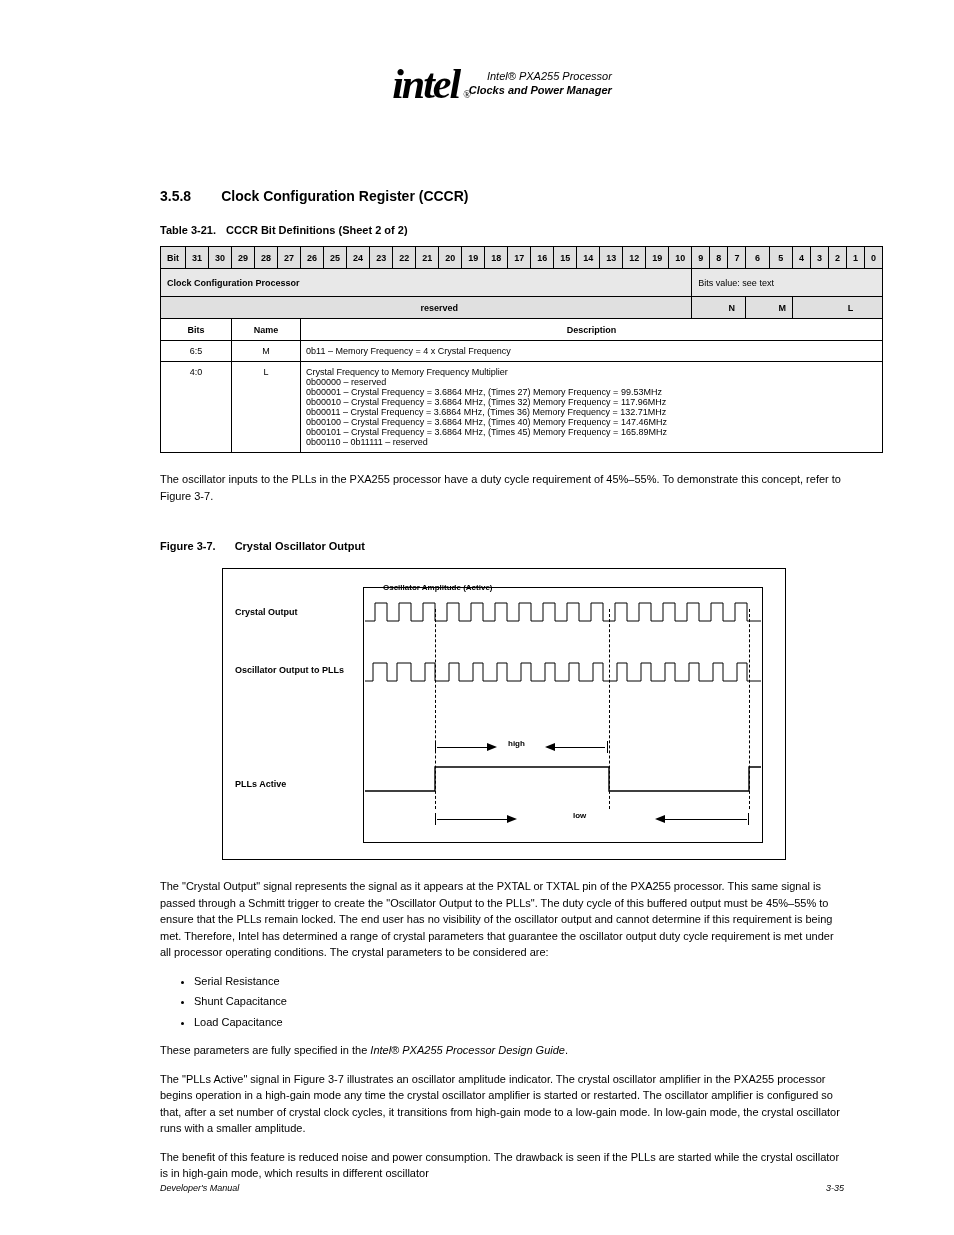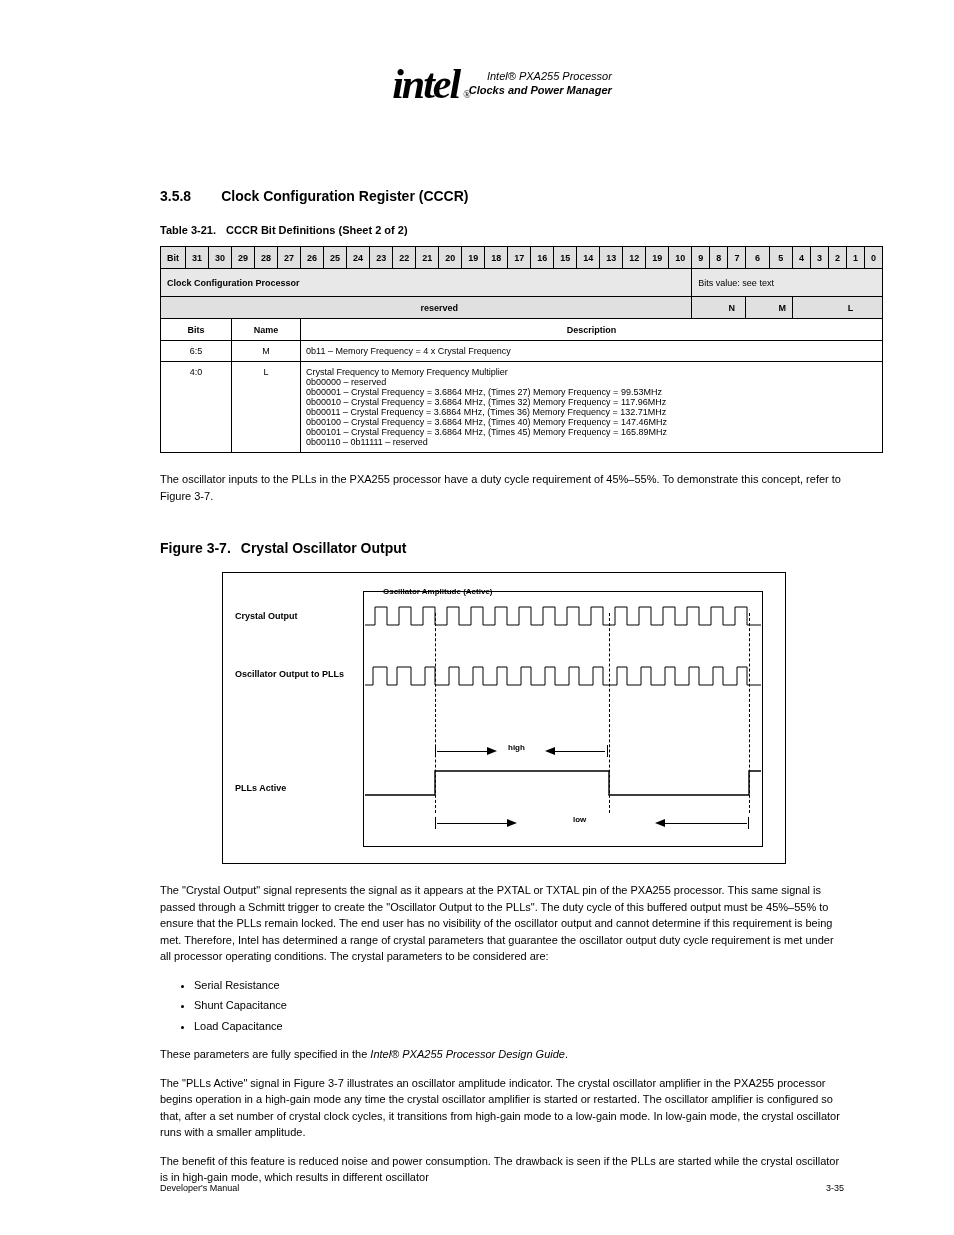--- a/index.html
+++ b/index.html
@@ -111,22 +111,22 @@
     background: #fff;
     vertical-align: top;
     text-align: left;
     padding: 5px;
   }
   .desc-row td.bits-col { text-align: center; width: 56px;}
   .desc-row td.name-col { text-align: center; width: 64px;}
 
   .fig-caption-wrap {
     display: flex;
-    gap: 10px;
-    font-size: 14px;
+    gap: 19px;
+    font-size: 11px;
     font-weight: bold;
     margin: 36px 0 16px 0;
   }
 
   .diagram-outer {
     width: 564px;
     height: 292px;
     border: 1px solid #000;
     margin-left: 62px;
     position: relative;
@@ -181,20 +181,21 @@
   .body-text ul li { margin-bottom: 4px; }
 
   .footer {
     position: absolute;
     bottom: 42px;
     left: 160px;
     right: 110px;
     display: flex;
     justify-content: space-between;
     font-size: 9px;
+    font-style: italic;
   }
   .footer .pnum { font-weight: normal;}
 </style>
 </head>
 <body>
 
 <div class="page">
 
   <div class="header">
     <div class="logo">

